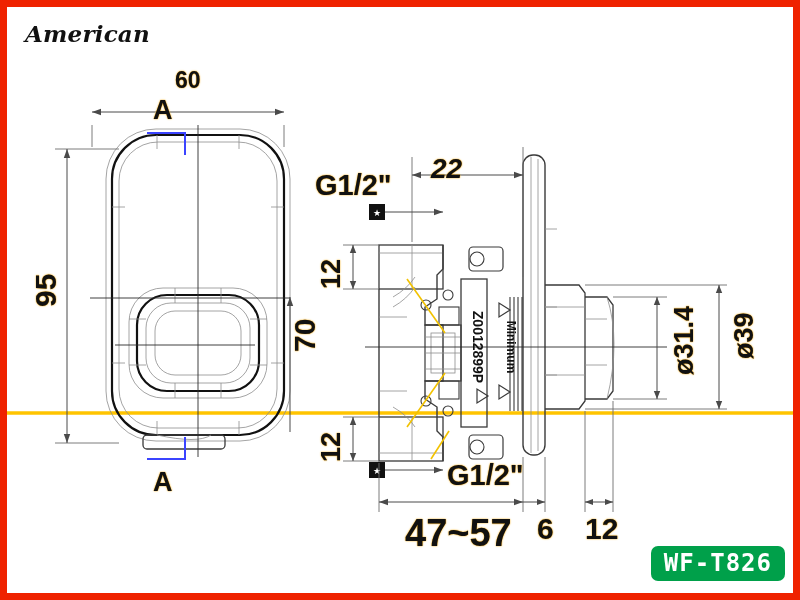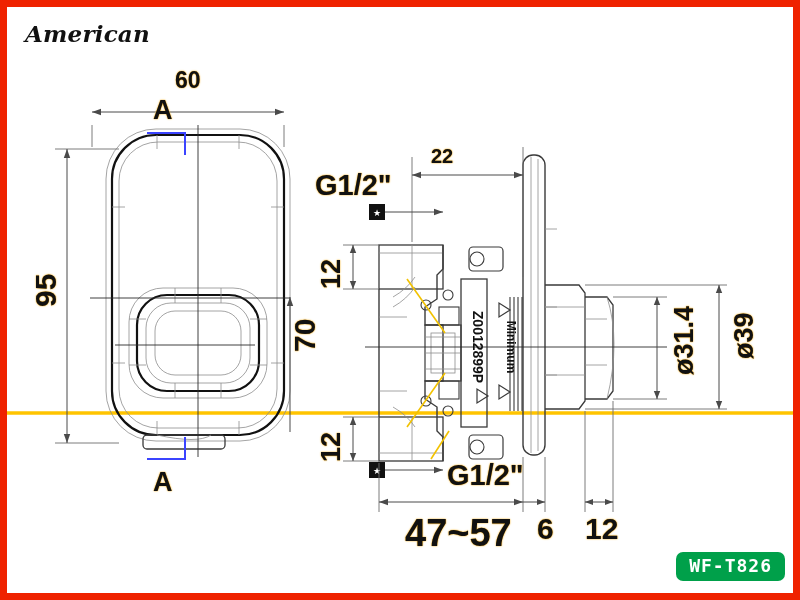--- a/index.html
+++ b/index.html
@@ -8,21 +8,21 @@
   #page{position:relative;width:800px;height:600px;background:#fff;
         box-sizing:border-box;border:7px solid #ef2200;}
   #stage{position:absolute;left:0;top:0;width:786px;height:586px;}
   .logo{position:absolute;left:18px;top:14px;width:200px;
         font-family:"DejaVu Serif", serif;font-style:italic;font-weight:700;
         font-size:23px;line-height:25px;color:#111;letter-spacing:.2px;}
   .logo i{display:block;font-style:italic;}
   .badge{position:absolute;right:8px;bottom:12px;background:#00a04a;
          color:#fff;border-radius:7px;padding:5px 13px 6px 13px;
          font-family:"DejaVu Sans Mono", monospace;font-weight:700;
-         font-size:18px;letter-spacing:1px;line-height:1;}
+         font-size:24px;letter-spacing:1px;line-height:1;}
   .dim{position:absolute;color:#111;font-weight:700;
        font-family:"Liberation Sans", sans-serif;white-space:nowrap;
        text-shadow:0 0 1px #f0a000, 0 0 2px #f6c04a;}
   .dim.r90{transform-origin:left top;transform:rotate(-90deg);}
   .sec{position:absolute;color:#111;font-weight:700;font-size:27px;
        font-family:"Liberation Sans", sans-serif;
        text-shadow:0 0 1px #f0a000,0 0 2px #f6c04a;}
   svg{position:absolute;left:0;top:0;}
   .ln{stroke:#3a3a3a;fill:none;}
   .thin{stroke:#8d8d8d;stroke-width:.8;fill:none;}
@@ -271,21 +271,21 @@
       <text class="vlabel" x="500" y="340" font-size="12" text-anchor="middle" transform="rotate(90 500 340)">Minimum</text>
     </svg>
 
     <div class="sec" style="left:146px;top:88px;">A</div>
     <div class="sec" style="left:146px;top:460px;">A</div>
 
     <div class="dim" style="left:168px;top:60px;font-size:23px;">60</div>
     <div class="dim r90" style="left:22px;top:300px;font-size:30px;">95</div>
     <div class="dim r90" style="left:281px;top:345px;font-size:30px;">70</div>
 
-    <div class="dim" style="left:424px;top:138px;font-size:20px;">22</div>
+    <div class="dim" style="left:424px;top:146px;font-size:28px;font-style:italic;">22</div>
     <div class="dim r90" style="left:309px;top:282px;font-size:27px;">12</div>
     <div class="dim r90" style="left:309px;top:455px;font-size:27px;">12</div>
     <div class="dim" style="left:398px;top:505px;font-size:38px;">47~57</div>
     <div class="dim" style="left:530px;top:505px;font-size:30px;">6</div>
     <div class="dim" style="left:578px;top:505px;font-size:30px;">12</div>
     <div class="dim r90" style="left:662px;top:368px;font-size:27px;">ø31.4</div>
     <div class="dim r90" style="left:722px;top:352px;font-size:27px;">ø39</div>
 
     <div class="dim" style="left:308px;top:162px;font-size:29px;">G1/2"</div>
     <div class="dim" style="left:440px;top:452px;font-size:29px;">G1/2"</div>

